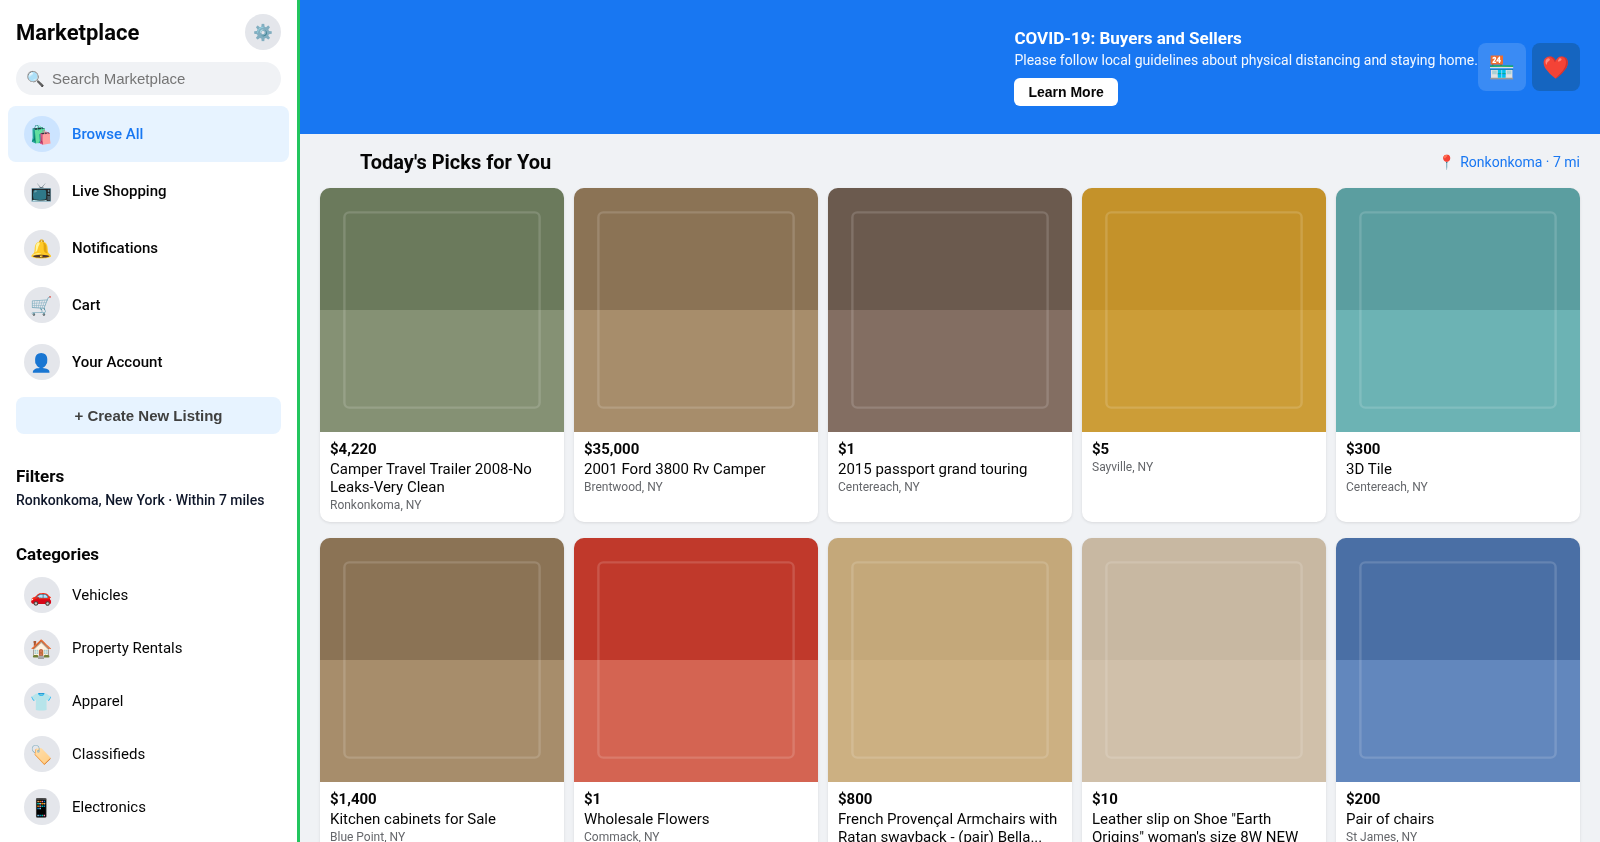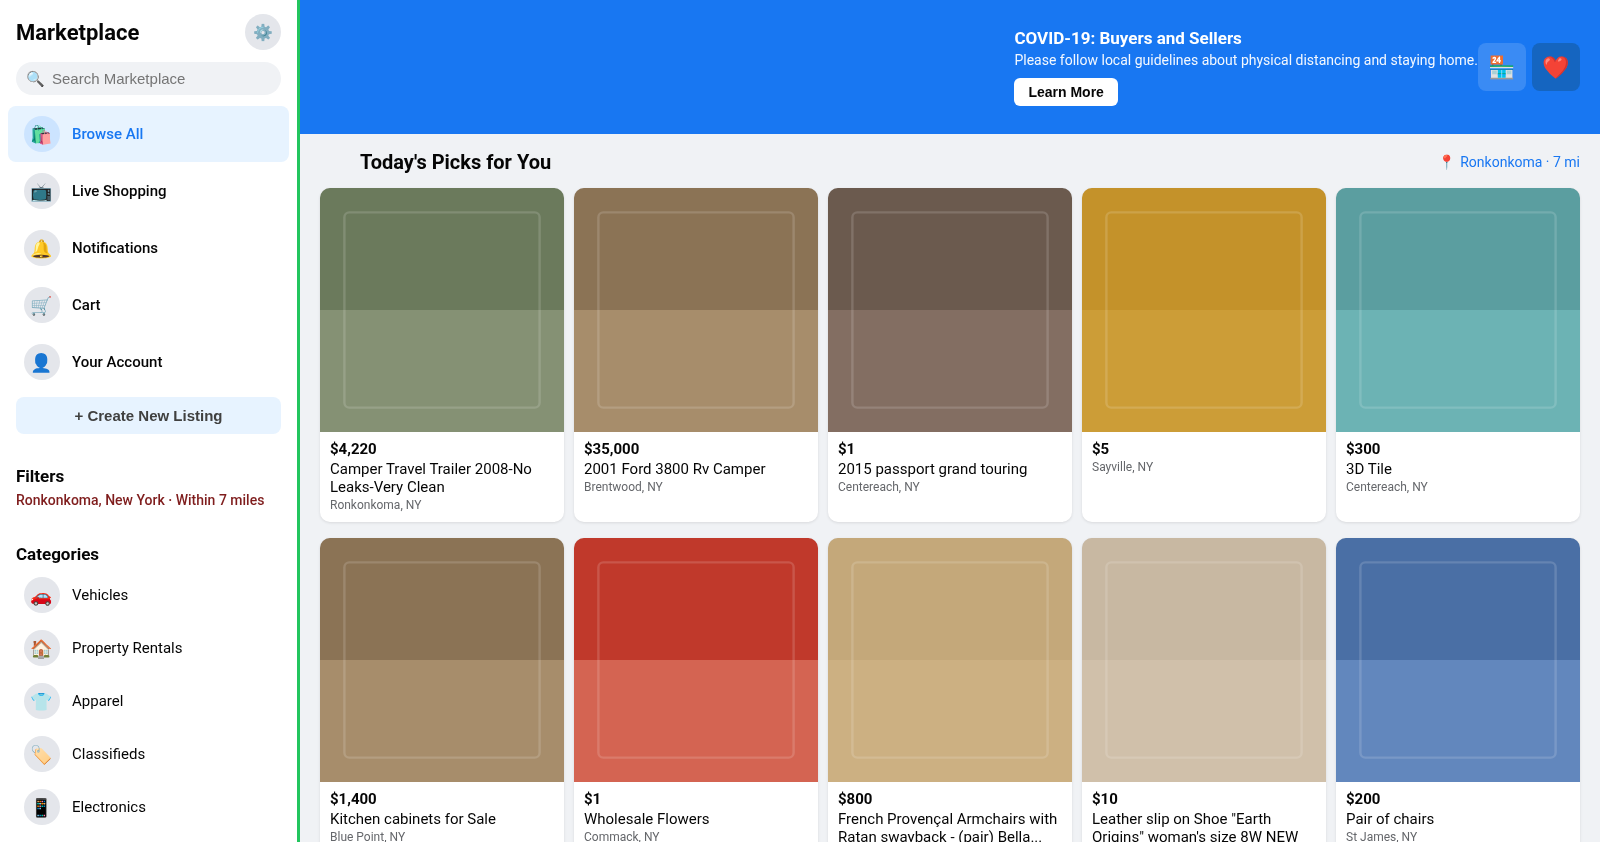--- a/index.html
+++ b/index.html
@@ -104,21 +104,21 @@
 
     .section-label {
       padding: 10px 16px 4px 16px;
       font-size: 17px;
       font-weight: 700;
       color: #050505;
     }
     .filter-text {
       padding: 2px 16px 10px 16px;
       font-size: 14px;
-      color: #7f1d1d;
+      color: #0f172a;
       font-weight: 500;
     }
 
     .cat-item {
       display: flex;
       align-items: center;
       gap: 12px;
       padding: 8px 16px;
       cursor: pointer;
       border-radius: 8px;

